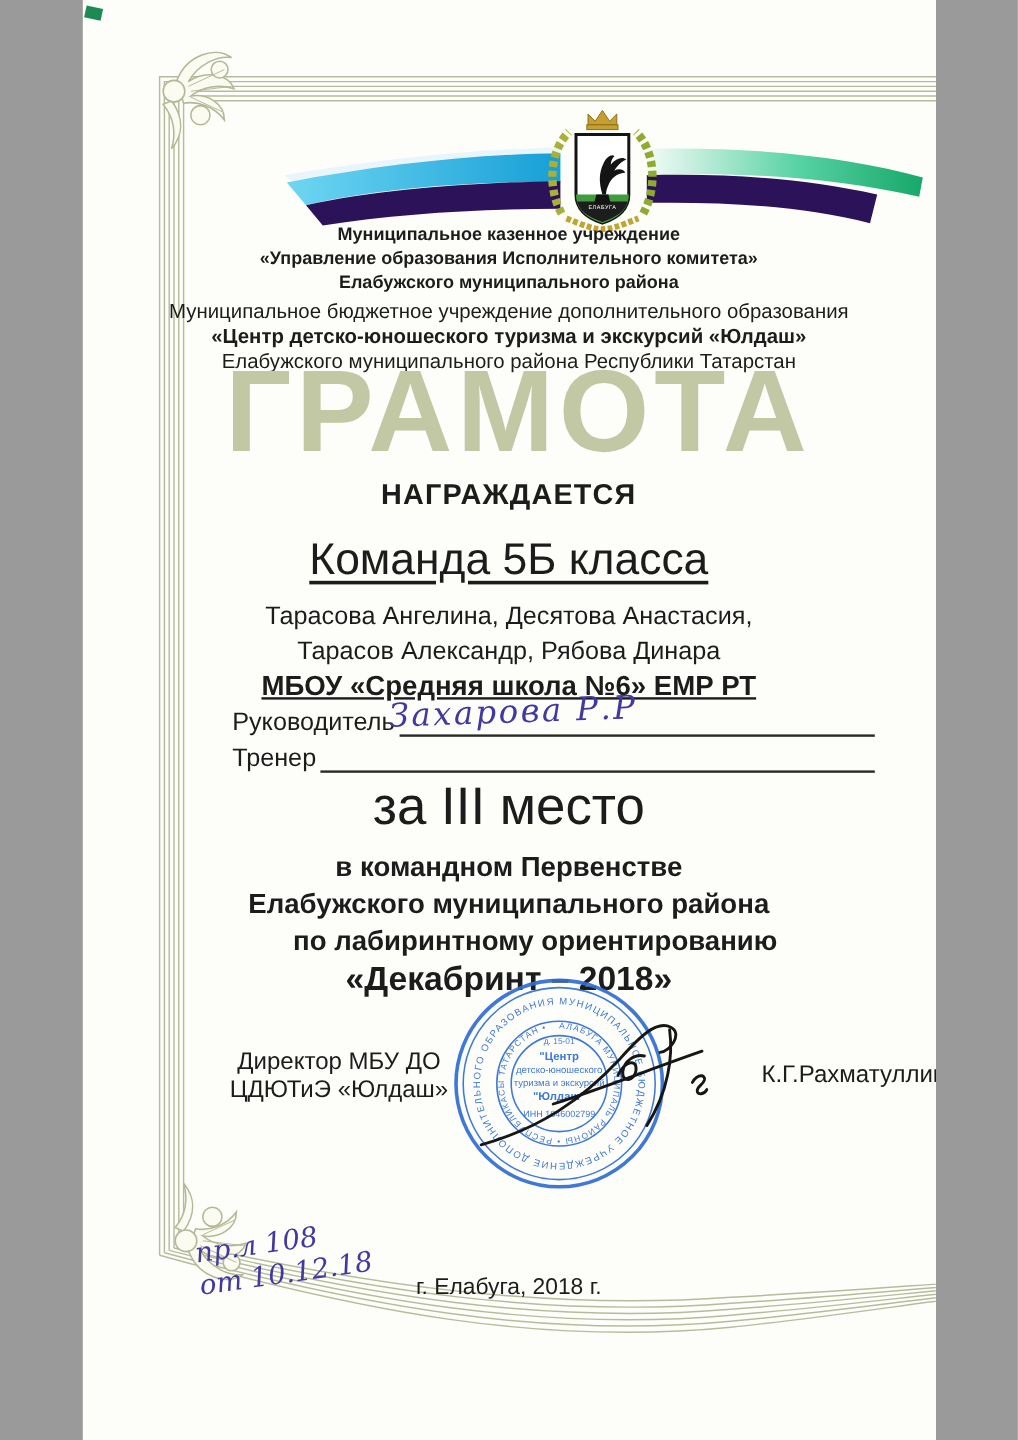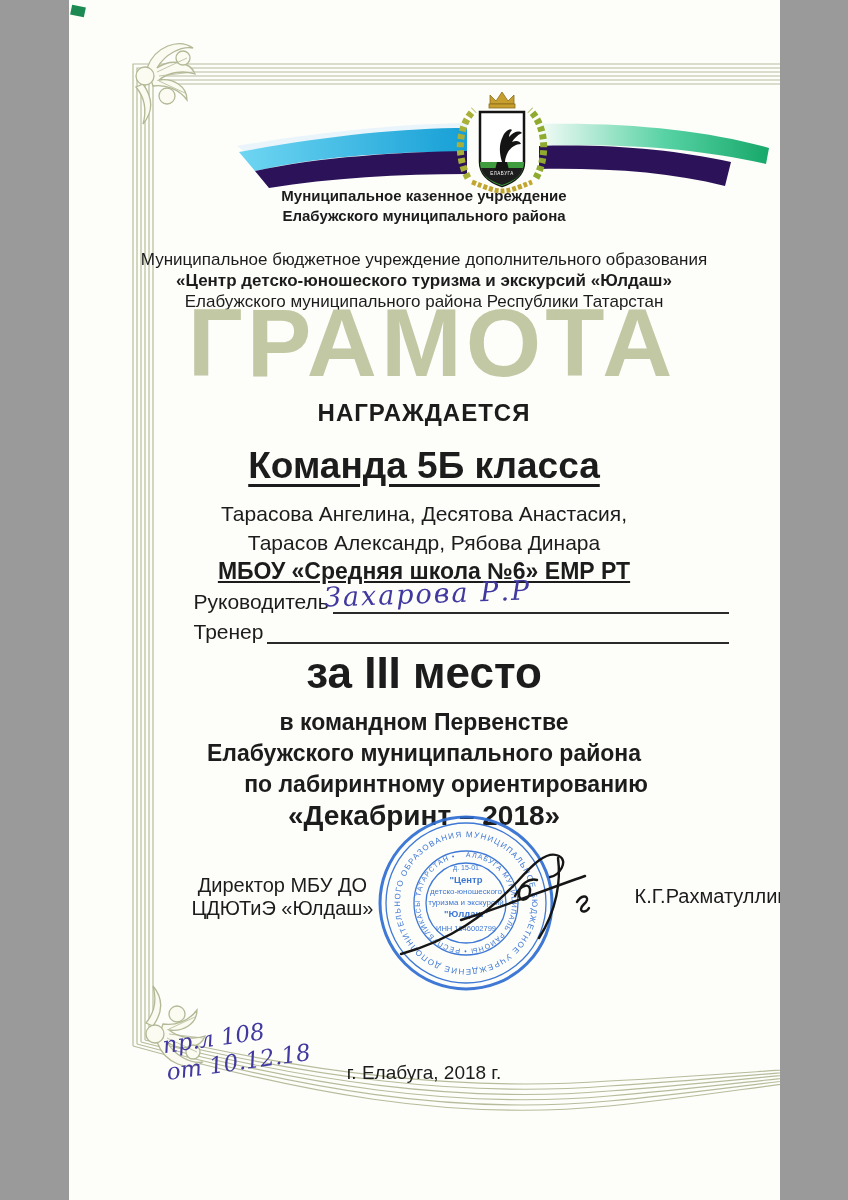--- a/index.html
+++ b/index.html
@@ -11,34 +11,34 @@
   svg{display:block}
   .abs{position:absolute;left:0;right:0;text-align:center;}
   .bg-decor,.overlay{position:absolute;top:0;left:0;pointer-events:none;}
 
   .org1{top:186px;font-size:15px;line-height:20px;font-weight:700;}
   .org2{top:249px;font-size:17px;line-height:21px;}
   .org2 .b{font-weight:700;}
   .title{top:292px;font-size:97px;line-height:102px;font-weight:700;
          letter-spacing:4px;color:var(--title,#c2c8a4);margin-left:16px;}
   .awarded{top:399px;font-size:24px;font-weight:700;letter-spacing:1px;}
-  .team{top:445px;font-size:37px;font-weight:700;text-decoration:underline;
+  .team{top:445px;font-size:37px;font-weight:400;text-decoration:underline;
         text-decoration-thickness:3px;text-underline-offset:6px;}
   .members1{top:502px;font-size:21px;}
   .members2{top:531px;font-size:21px;}
   .school{top:558px;font-size:23px;font-weight:700;text-decoration:underline;}
   .fieldrow{position:absolute;left:125px;width:535px;display:flex;
             align-items:flex-end;font-size:21px;}
   .fieldrow .rule{flex:1;border-bottom:2px solid #2a2a2a;height:24px;margin-left:4px;}
   .row-leader{top:588px;justify-content:center;}
   .row-trainer{top:618px;}
   .hand{font-family:"DejaVu Serif",serif;font-style:italic;color:var(--ink,#4138a0);}
   .leader-sign{position:absolute;left:255px;top:578px;font-size:27px;
                transform:rotate(-2deg);letter-spacing:2px;}
-  .place{top:648px;font-size:44px;font-weight:700;}
+  .place{top:648px;font-size:44px;font-weight:400;}
   .ev{font-size:23px;font-weight:700;}
   .ev1{top:709px;} .ev2{top:740px;} .ev3{top:771px;padding-left:44px;}
   .evname{top:800px;font-size:28px;font-weight:700;}
   .director{position:absolute;left:123px;top:874px;font-size:20px;line-height:23px;text-align:center;}
   .dirname{position:absolute;left:566px;top:885px;font-size:20px;text-align:left;}
   .protocol{position:absolute;left:95px;top:1022px;font-size:23px;line-height:27px;
             transform:rotate(-8deg);text-align:left;}
   .footer{top:1062px;font-size:19px;}
   .speck{position:absolute;background:#1c8a52;}
   .speck.s1{left:2px;top:6px;width:14px;height:10px;transform:rotate(12deg);}
@@ -108,20 +108,21 @@
       <path d="M0,14 C-3,4 -3,-4 1,-12 C3,-17 8,-20 10,-18 C8,-16 7,-13 7,-11 C11,-16 17,-18 20,-15 C15,-13 12,-9 10,-6 C14,-8 18,-7 19,-4 C14,-4 9,-1 6,4 C4,8 3,11 3,14 Z" fill="#141414"></path>
       <text x="0" y="26.5" text-anchor="middle" font-size="4.5" fill="#ffffff" font-family="Liberation Sans, sans-serif" letter-spacing="0.5">ЕЛАБУГА</text>
     </g>
   </svg>
 
   <div class="speck s1"></div>
   <div class="speck s2"></div>
 
   <div class="abs org1">
     <div>Муниципальное казенное учреждение</div>
+    <div>«Управление образования Исполнительного комитета»</div>
     <div>Елабужского муниципального района</div>
   </div>
   <div class="abs org2">
     <div>Муниципальное бюджетное учреждение дополнительного образования</div>
     <div class="b">«Центр детско-юношеского туризма и экскурсий «Юлдаш»</div>
     <div>Елабужского муниципального района Республики Татарстан</div>
   </div>
 
   <div class="abs title">ГРАМОТА</div>
   <div class="abs awarded">НАГРАЖДАЕТСЯ</div>

